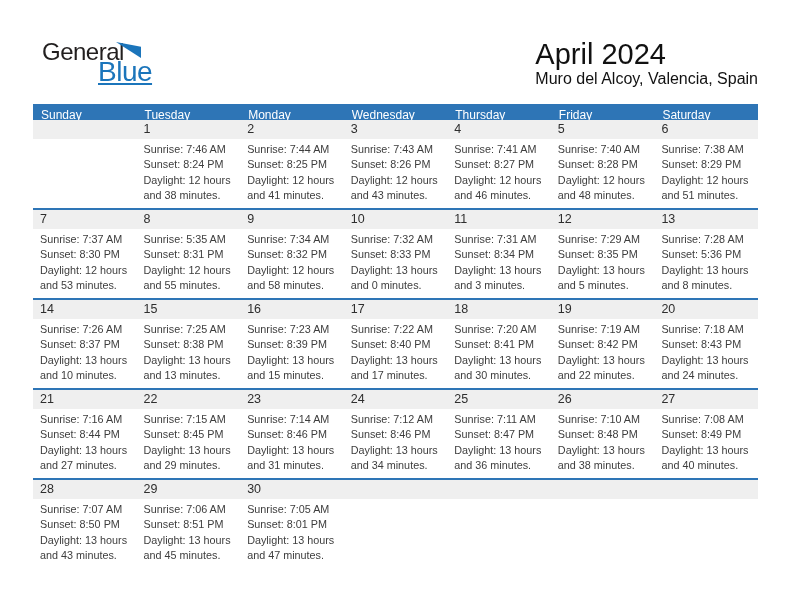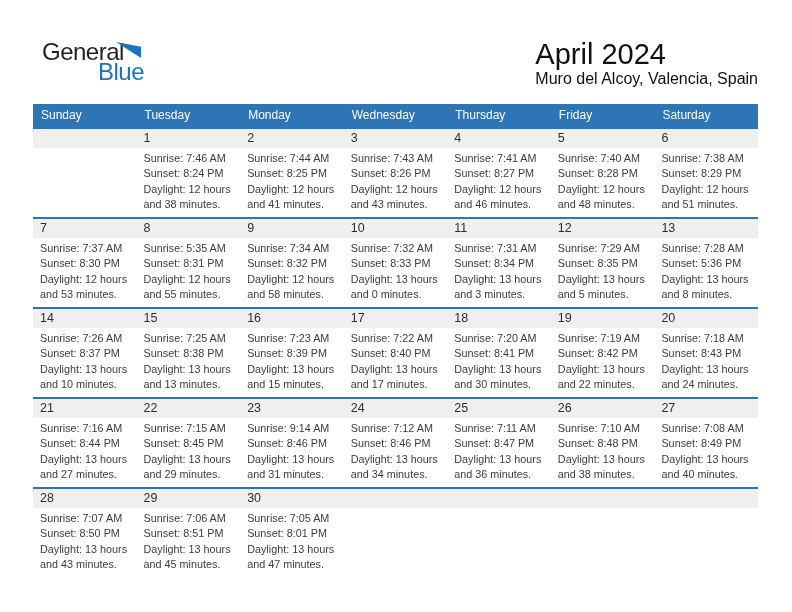--- a/index.html
+++ b/index.html
@@ -27,23 +27,23 @@
     font-size: 24px; letter-spacing: -0.5px;
     color: #221f1f; line-height: 24px;
   }
   .logo-triangle {
     position: absolute; left: 74px; top: 2px;
     width: 25px; height: 16px;
     background: var(--logo-blue);
     clip-path: polygon(0 0, 100% 30%, 100% 100%);
   }
   .logo-blue {
-    font-size: 24px; letter-spacing: -0.5px;
+    font-size: 28px; letter-spacing: -0.5px;
     color: var(--logo-blue); line-height: 22px;
-    margin-left: 56px; margin-top: -3px;
+    margin-left: 56px; margin-top: -3px; text-decoration: underline;
   }
 
   .title-block {
     position: absolute; right: 34px; top: 38px;
     text-align: left;
   }
   .page-title {
     font-size: 29px; font-weight: 400; color: #111;
     line-height: 32px;
   }
@@ -52,21 +52,21 @@
   }
 
   
   .calendar {
     position: absolute; left: 33px; top: 104px;
     width: 725px;
   }
   .weekday-row {
     display: grid; grid-template-columns: repeat(7, 1fr);
     background: var(--header-blue);
-    height: 25px;
+    height: 16px;
   }
   .weekday-cell {
     color: #ffffff; font-size: 12px;
     line-height: 22px; padding-left: 8px;
     white-space: nowrap; overflow: hidden;
   }
   .week-row {
     display: grid; grid-template-columns: repeat(7, 1fr);
     border-top: 2px solid var(--header-blue);
     height: 90px;
@@ -316,21 +316,21 @@
           <div class="day-details">
             <div class="detail-line">Sunrise: 7:15 AM</div>
             <div class="detail-line">Sunset: 8:45 PM</div>
             <div class="detail-line">Daylight: 13 hours</div>
             <div class="detail-line">and 29 minutes.</div>
           </div>
         </div>
         <div class="day-cell">
           <div class="day-band">23</div>
           <div class="day-details">
-            <div class="detail-line">Sunrise: 9:14 AM</div>
+            <div class="detail-line">Sunrise: 7:14 AM</div>
             <div class="detail-line">Sunset: 8:46 PM</div>
             <div class="detail-line">Daylight: 13 hours</div>
             <div class="detail-line">and 31 minutes.</div>
           </div>
         </div>
         <div class="day-cell">
           <div class="day-band">24</div>
           <div class="day-details">
             <div class="detail-line">Sunrise: 7:12 AM</div>
             <div class="detail-line">Sunset: 8:46 PM</div>

